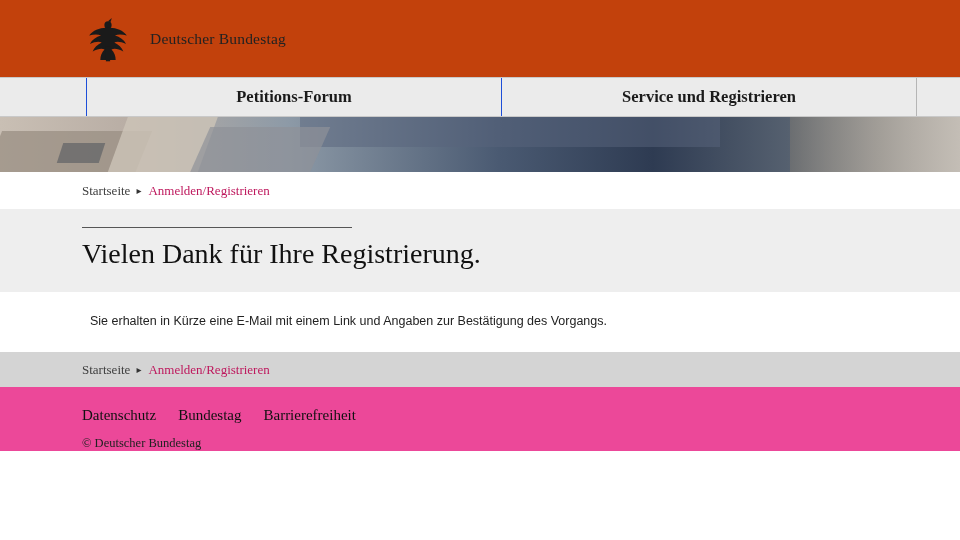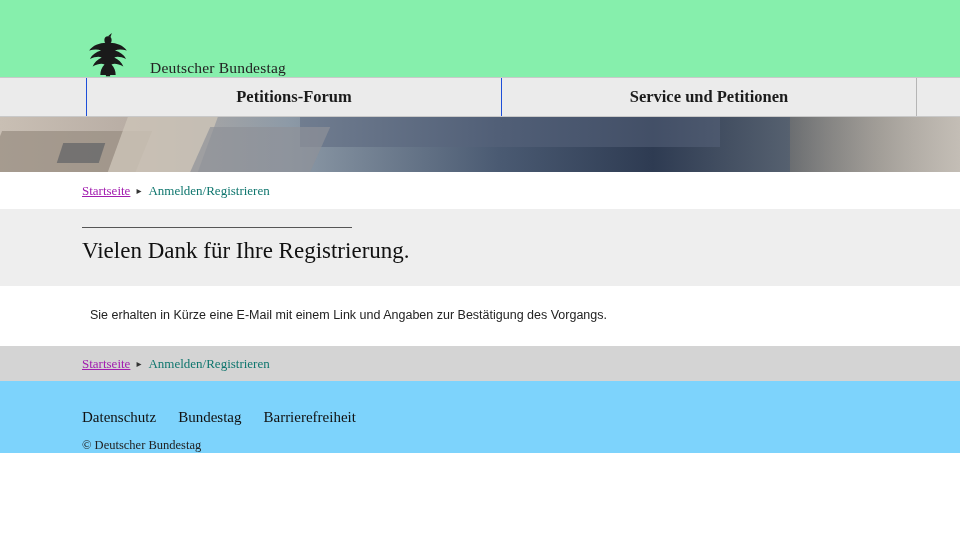--- a/index.html
+++ b/index.html
@@ -11,23 +11,23 @@
     width: 960px;
     height: 540px;
     overflow: hidden;
     font-family: "Liberation Serif", serif;
     color: #1a1a1a;
   }
 
   
   .header {
     height: 77px;
-    background: #86efac;
-    display: flex;
-    align-items: flex-end;
+    background: #c2410c;
+    display: flex;
+    align-items: center;
     position: relative;
   }
   .eagle-wrap {
     width: 60px;
     margin-left: 78px;
     display: flex;
     align-items: center;
     justify-content: center;
   }
   .eagle {
@@ -142,66 +142,65 @@
     background: #ffffff;
     font-family: "Liberation Serif", serif;
     font-size: 13px;
     color: #222;
   }
   .breadcrumb.grey {
     background: #d4d4d4;
     height: 35px;
   }
   .crumb-link {
-    text-decoration: underline;
-    color: #a21caf;
+    color: #404040;
     cursor: pointer;
   }
   .crumb-sep {
     margin: 0 7px 0 6px;
     font-size: 10px;
     color: #333;
   }
   .crumb-current {
-    color: #0f766e;
+    color: #be185d;
   }
 
   
   .content-band {
     background: #eeeeee;
     padding: 18px 0 22px 0;
   }
   .rule {
     margin-left: 82px;
     width: 270px;
     border-top: 1px solid #555;
     margin-bottom: 10px;
   }
   .page-heading {
     margin: 0 0 0 82px;
     font-family: "Liberation Serif", serif;
-    font-size: 23px;
+    font-size: 28px;
     font-weight: normal;
     color: #111;
   }
   .info-band {
     background: #ffffff;
     padding: 22px 0 24px 8px;
   }
   .info-text {
     margin-left: 82px;
     font-family: "Liberation Sans", sans-serif;
     font-size: 12.5px;
     color: #222;
   }
 
   
   .footer {
-    background: #7dd3fc;
-    padding-top: 28px;
+    background: #ec4899;
+    padding-top: 20px;
   }
   .footer-links {
     margin-left: 82px;
     display: flex;
     gap: 22px;
     font-family: "Liberation Serif", serif;
     font-size: 15px;
     color: #111;
   }
   .footer-links span {
@@ -227,21 +226,21 @@
         <rect x="27" y="44" width="6" height="21"></rect>
       </g>
     </svg>
   </div>
   <div class="bundestag-name">Deutscher Bundestag</div>
 </div>
 
 <div class="navbar">
   <div class="nav-spacer"></div>
   <div class="nav-item">Petitions-Forum</div>
-  <div class="nav-item">Service und Petitionen</div>
+  <div class="nav-item">Service und Registrieren</div>
   <div class="nav-end"></div>
 </div>
 
 <div class="banner">
   <div class="shape-e"></div>
   <div class="shape-a"></div>
   <div class="shape-b"></div>
   <div class="shape-c"></div>
   <div class="shape-d"></div>
   <div class="shape-f"></div>

